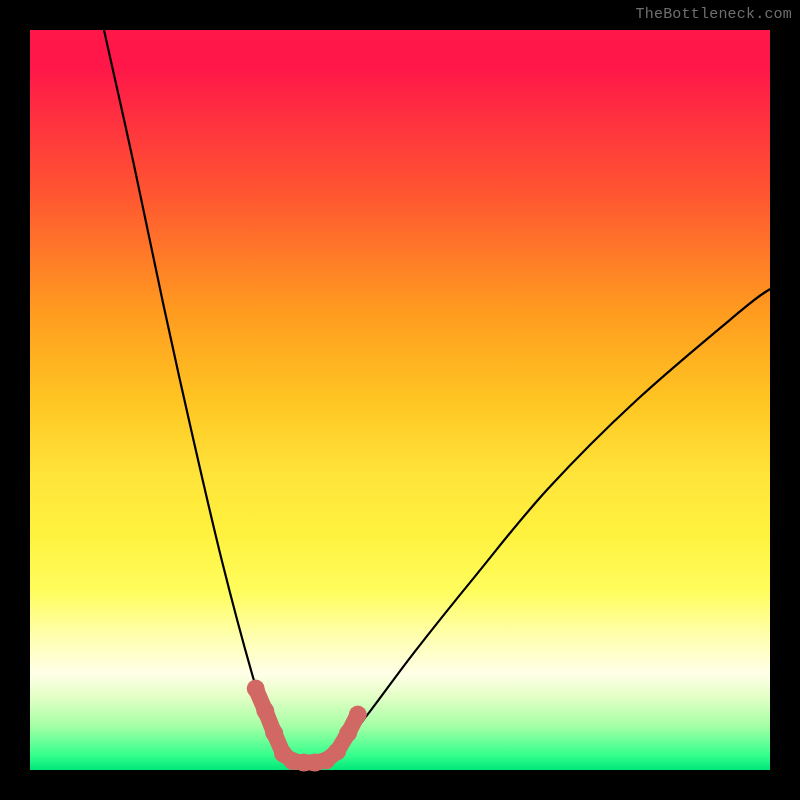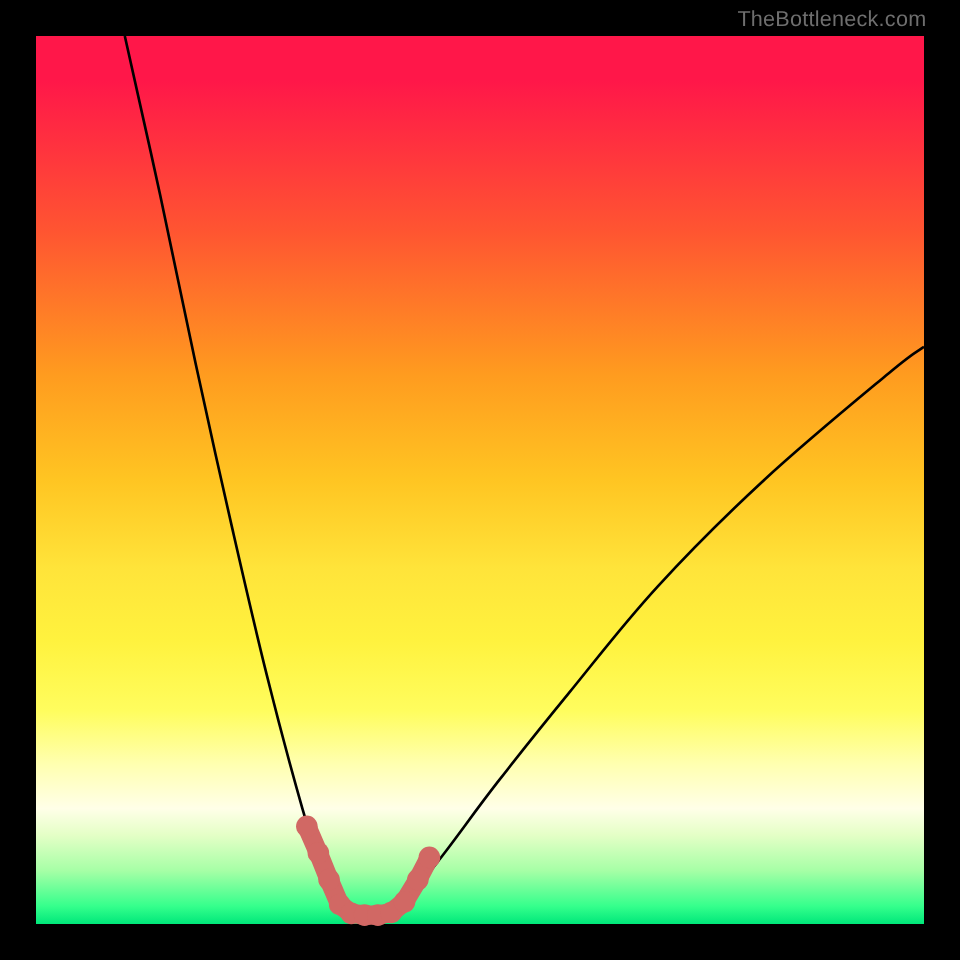--- a/index.html
+++ b/index.html
@@ -29,23 +29,23 @@
       #ffffe8 87%,
       #e4ffc6 90%,
       #a6ffa6 94%,
       #35ff8c 98%,
       #00e77a 100%
     );
   }
   .attribution {
     position: absolute;
     top: 6px;
-    right: 28px;
-    font-family: Liberation Sans, sans-serif;
-    font-size: 18px;
+    right: 8px;
+    font-family: Liberation Mono, monospace;
+    font-size: 15px;
     font-weight: 500;
     color: #6e6e6e;
     letter-spacing: 0.2px;
   }
   svg.curve {
     position: absolute;
     left: 0; top: 0;
     width: 740px; height: 740px;
     overflow: visible;
   }

